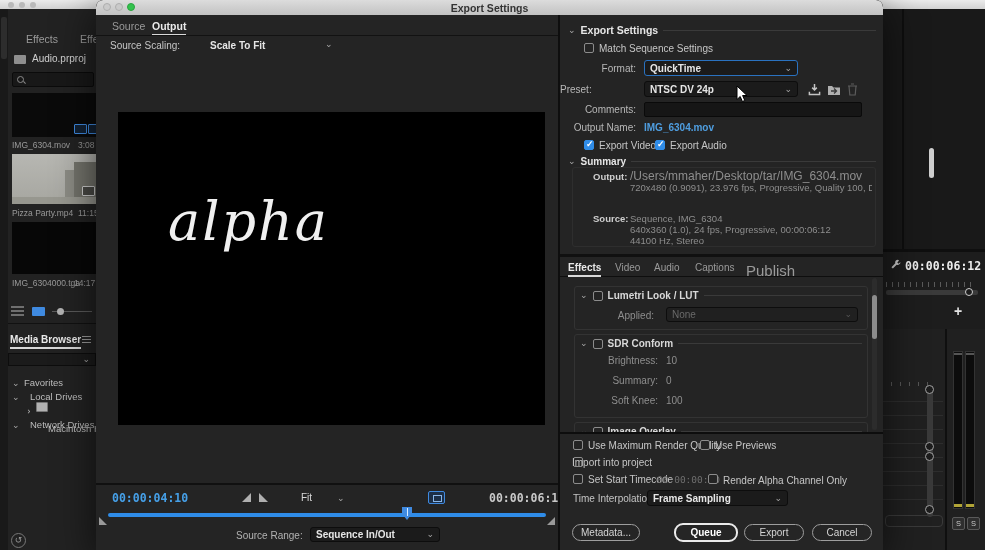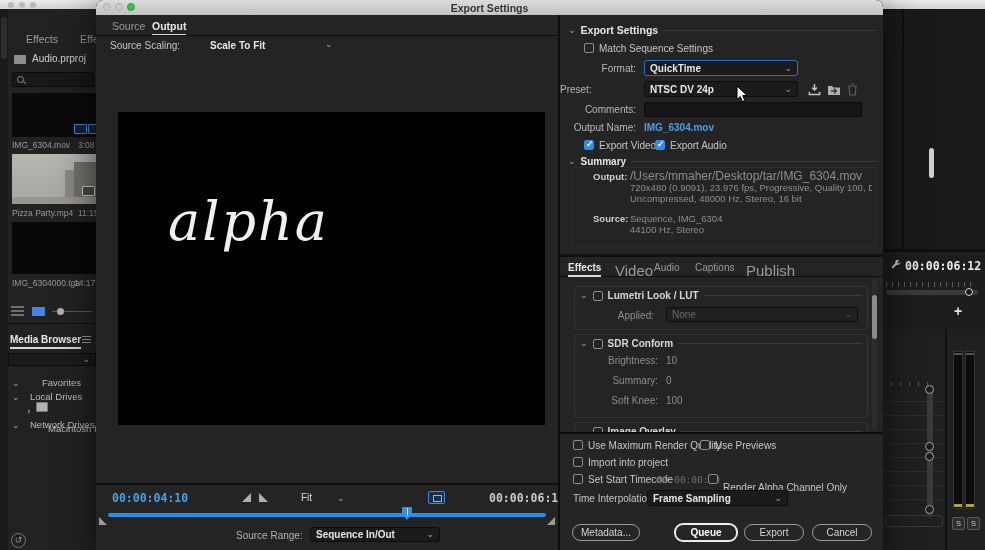--- a/index.html
+++ b/index.html
@@ -92,21 +92,21 @@
 
     <div class="ptab active" style="left:2px;top:325px;font-size:10px;">Media Browser</div>
     <div class="abs" style="left:74px;top:327px;width:9px;height:7px;background:repeating-linear-gradient(#9a9a9a 0 1px,transparent 1px 3px);"></div>
 
     <div class="dd" style="left:0px;top:344px;width:88px;height:13px;border-radius:0;">
       <span class="chev" style="margin-left:auto;">⌄</span>
     </div>
 
     <div class="abs" style="left:4px;top:363px;">
       <span class="chev">⌄</span>
-      <span class="tree-label" style="margin-left:18px;">Favorites</span>
+      <span class="tree-label" style="margin-left:0;">Favorites</span>
     </div>
     <div class="abs" style="left:4px;top:377px;">
       <span class="chev">⌄</span>
       <span class="tree-label" style="margin-left:6px;">Local Drives</span>
     </div>
     <div class="abs" style="left:16px;top:391px;">
       <span class="chev" style="display:inline-block;transform:rotate(-90deg);">⌄</span>
       <span class="abs" style="left:12px;top:2px;width:10px;height:8px;background:#b2b2b2;border-radius:1px;border:1px solid #777;"></span>
       <span class="tree-label" style="margin-left:24px;">Macintosh HD</span>
     </div>
@@ -264,33 +264,33 @@
       <div class="ghead" style="left:8px;top:141px;width:308px;">
         <span class="chev">⌄</span>
         <span class="txt bold">Summary</span>
         <span class="gline" style="flex:1;"></span>
       </div>
       <div class="gbox" style="left:12px;top:152px;width:304px;height:80px;border-color:#2e2e2e;"></div>
       <div class="abs txt bold" style="left:33px;top:156px;font-size:9.5px;color:#cfcfcf;">Output:</div>
       <div class="abs" style="left:70px;top:156px;width:242px;overflow:hidden;">
         <div class="txt dim" style="font-size:12px;line-height:11px;">/Users/mmaher/Desktop/tar/IMG_6304.mov</div>
         <div class="txt dim" style="font-size:9.5px;line-height:11px;">720x480 (0.9091), 23.976 fps, Progressive, Quality 100, DV...</div>
-        <div class="txt dim" style="font-size:9.5px;line-height:11px;">Uncompressed, 48000 Hz, Stereo, 16 bit</div>
       </div>
       <div class="abs txt bold" style="left:33px;top:198px;font-size:9.5px;color:#cfcfcf;">Source:</div>
       <div class="abs" style="left:70px;top:198px;width:242px;overflow:hidden;">
         <div class="txt dim" style="font-size:9.5px;line-height:11px;">Sequence, IMG_6304</div>
+        <div class="txt dim" style="font-size:9.5px;line-height:11px;">640x360 (1.0), 24 fps, Progressive, 00:00:06:12</div>
         <div class="txt dim" style="font-size:9.5px;line-height:11px;">44100 Hz, Stereo</div>
       </div>
 
       <div class="abs" style="left:0;top:239px;width:323px;height:3px;background:#101010;"></div>
 
       <div class="abs" style="left:0;top:261px;width:323px;height:1px;background:#0e0e0e;"></div>
       <div class="ptab active" style="left:8px;top:247px;font-size:10px;">Effects</div>
-      <div class="ptab" style="left:55px;top:247px;font-size:15px;">Video</div>
+      <div class="ptab" style="left:55px;top:247px;font-size:10px;">Video</div>
       <div class="ptab" style="left:94px;top:247px;font-size:10px;">Audio</div>
       <div class="ptab" style="left:135px;top:247px;font-size:10px;">Captions</div>
       <div class="ptab" style="left:186px;top:247px;font-size:15px;">Publish</div>
 
       <div class="gbox" style="left:14px;top:271px;width:294px;height:44px;"></div>
       <div class="ghead" style="left:20px;top:275px;width:282px;">
         <span class="chev">⌄</span>
         <span class="cb" style="position:relative;display:inline-block;"></span>
         <span class="txt bold" style="color:#d8d8d8;">Lumetri Look / LUT</span>
         <span class="gline" style="flex:1;"></span>
@@ -326,27 +326,27 @@
         <div class="abs" style="left:0;top:17px;width:5px;height:44px;background:#8c8c8c;border-radius:3px;"></div>
       </div>
 
       <div class="abs" style="left:0;top:417px;width:323px;height:118px;background:#252525;border-top:2px solid #0d0d0d;">
         <span class="cb" style="left:13px;top:6px;"></span>
         <div class="abs txt" style="left:28px;top:6px;">Use Maximum Render Quality</div>
         <span class="cb" style="left:140px;top:6px;"></span>
         <div class="abs txt" style="left:155px;top:6px;">Use Previews</div>
 
         <span class="cb" style="left:13px;top:23px;"></span>
-        <div class="abs txt" style="left:28px;top:23px;">Import into project</div>
+        <div class="abs txt" style="left:12px;top:23px;">Import into project</div>
 
         <span class="cb" style="left:13px;top:40px;"></span>
         <div class="abs txt" style="left:28px;top:40px;">Set Start Timecode</div>
         <div class="abs txt mono" style="left:97px;top:40px;color:#6e6e6e;font-size:9.5px;">00:00:00:00</div>
         <span class="cb" style="left:148px;top:40px;"></span>
-        <div class="abs txt" style="left:163px;top:48px;">Render Alpha Channel Only</div>
+        <div class="abs txt" style="left:163px;top:41px;">Render Alpha Channel Only</div>
 
         <div class="abs txt" style="left:13px;top:59px;color:#c4c4c4;">Time Interpolation:</div>
         <div class="dd" style="left:87px;top:56px;width:141px;">
           <span class="val">Frame Sampling</span>
           <span class="chev">⌄</span>
         </div>
 
         <div class="pill" style="left:12px;top:90px;width:66px;">Metadata...</div>
         <div class="pill primary" style="left:114px;top:89px;width:60px;">Queue</div>
         <div class="pill" style="left:184px;top:90px;width:58px;">Export</div>

